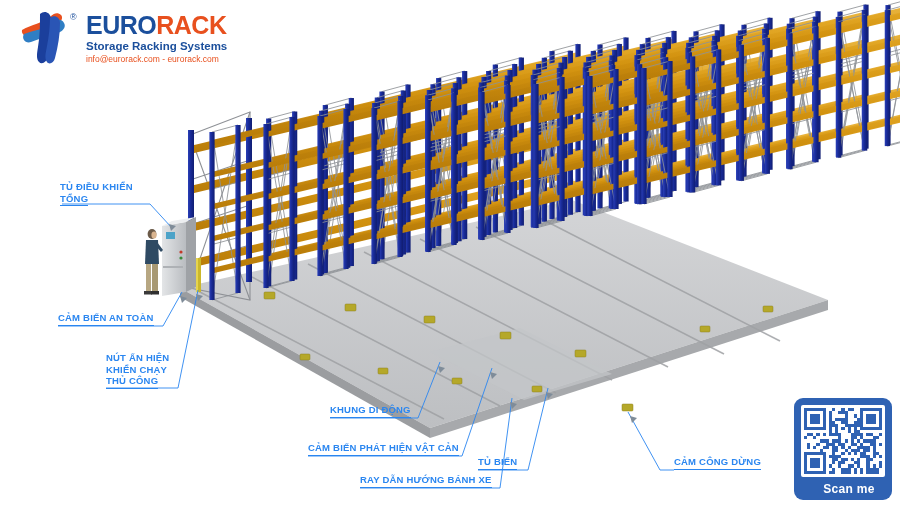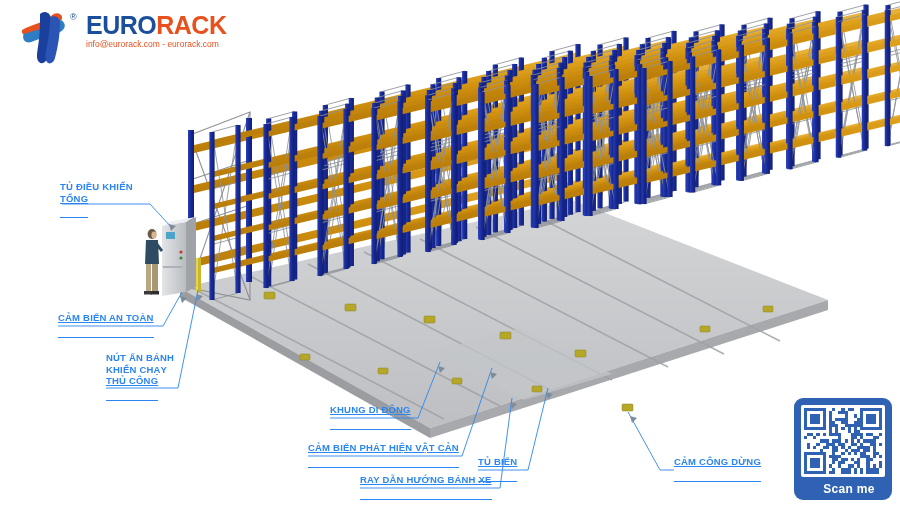--- a/index.html
+++ b/index.html
@@ -22,21 +22,21 @@
   .contact{font-size:8.5px;color:#e8501e;line-height:11px;margin-top:1px;white-space:nowrap;}
   .reg{position:absolute;left:52px;top:6px;font-size:9px;color:#1b4f9c;}
 
   
   #scene{position:absolute;left:0;top:0;width:900px;height:506px;}
 
   
   .callout{position:absolute;color:#2a86f0;font-size:9.5px;font-weight:bold;
            letter-spacing:0.2px;line-height:11.5px;white-space:pre;
            font-family:"Liberation Sans",sans-serif;}
-  .ulline{border-bottom:1.1px solid #2a86f0;padding-bottom:13px;display:inline-block;text-decoration:underline;}
+  .ulline{border-bottom:1.1px solid #2a86f0;padding-bottom:1px;display:inline-block;}
 
   
   #qr{position:absolute;left:794px;top:398px;width:98px;height:102px;
       background:#2f62b3;border-radius:9px;box-sizing:border-box;padding:7px 7px 0 7px;}
   #qr-inner{width:84px;height:72px;background:#fff;border-radius:2px;position:relative;
             box-sizing:border-box;padding:3px;}
   #qr-canvas{width:78px;height:66px;display:block;}
   #qr-label{position:absolute;left:0;bottom:4px;width:110px;text-align:center;
             color:#ffffff;font-size:12px;font-weight:bold;
             font-family:"Liberation Sans",sans-serif;letter-spacing:0.3px;}
@@ -861,28 +861,29 @@
   <div id="logo">
     <svg id="logo-mark" viewBox="0 0 62 60" xmlns="http://www.w3.org/2000/svg">
       <path d="M4,22 C14,16 24,16 33,8 C36,5 40,4 43,7 C45,9 44,13 41,15 C32,21 24,23 14,28 C9,30 3,27 4,22 Z" fill="#e8501e"></path>
       <path d="M6,26 C16,22 26,22 36,14 C39,11 44,11 46,15 C48,18 46,22 42,24 C32,29 22,30 13,34 C8,36 3,31 6,26 Z" fill="#2f7ec4"></path>
       <path d="M22,6 C26,2 32,4 33,10 C35,22 33,34 30,48 C29,54 24,57 21,54 C18,51 19,45 20,39 C22,28 22,16 22,6 Z" fill="#1b3f9c"></path>
       <path d="M32,10 C36,6 42,9 42,15 C42,27 40,38 37,50 C36,55 31,57 29,54 C26,50 28,44 29,38 C31,28 32,18 32,10 Z" fill="#2a55b5"></path>
     </svg>
     <span class="reg">®</span>
     <div id="logo-text">
       <div class="brand"><span class="b1">EURO</span><span class="b2">RACK</span></div>
+      <div class="tagline">Storage Racking Systems</div>
       <div class="contact">info@eurorack.com - eurorack.com</div>
     </div>
   </div>
 
   <div id="callouts">
       <div class="callout" style="left: 60px; top: 181px;"><div>TỦ ĐIỀU KHIỂN</div><div class="ulline">TỔNG</div></div>
       <div class="callout" style="left: 58px; top: 312px;"><div class="ulline">CẢM BIẾN AN TOÀN</div></div>
-      <div class="callout" style="left: 106px; top: 352px;"><div>NÚT ẤN BÁNH</div><div>KHIỂN CHẠY</div><div class="ulline">THỦ CÔNG</div></div>
+      <div class="callout" style="left: 106px; top: 352px;"><div>NÚT ẤN HIỆN</div><div>KHIỂN CHẠY</div><div class="ulline">THỦ CÔNG</div></div>
       <div class="callout" style="left: 330px; top: 404px;"><div class="ulline">KHUNG DI ĐỘNG</div></div>
       <div class="callout" style="left: 308px; top: 442px;"><div class="ulline">CẢM BIẾN PHÁT HIỆN VẬT CẢN</div></div>
       <div class="callout" style="left: 478px; top: 456px;"><div class="ulline">TỦ BIẾN</div></div>
       <div class="callout" style="left: 360px; top: 474px;"><div class="ulline">RAY DẪN HƯỚNG BÁNH XE</div></div>
       <div class="callout" style="left: 674px; top: 456px;"><div class="ulline">CẢM CÔNG DỪNG</div></div>
     </div>
 
   <div id="qr">
     <div id="qr-inner">
       <svg id="qr-canvas" viewBox="0 0 25 21" xmlns="http://www.w3.org/2000/svg" shape-rendering="crispEdges">

